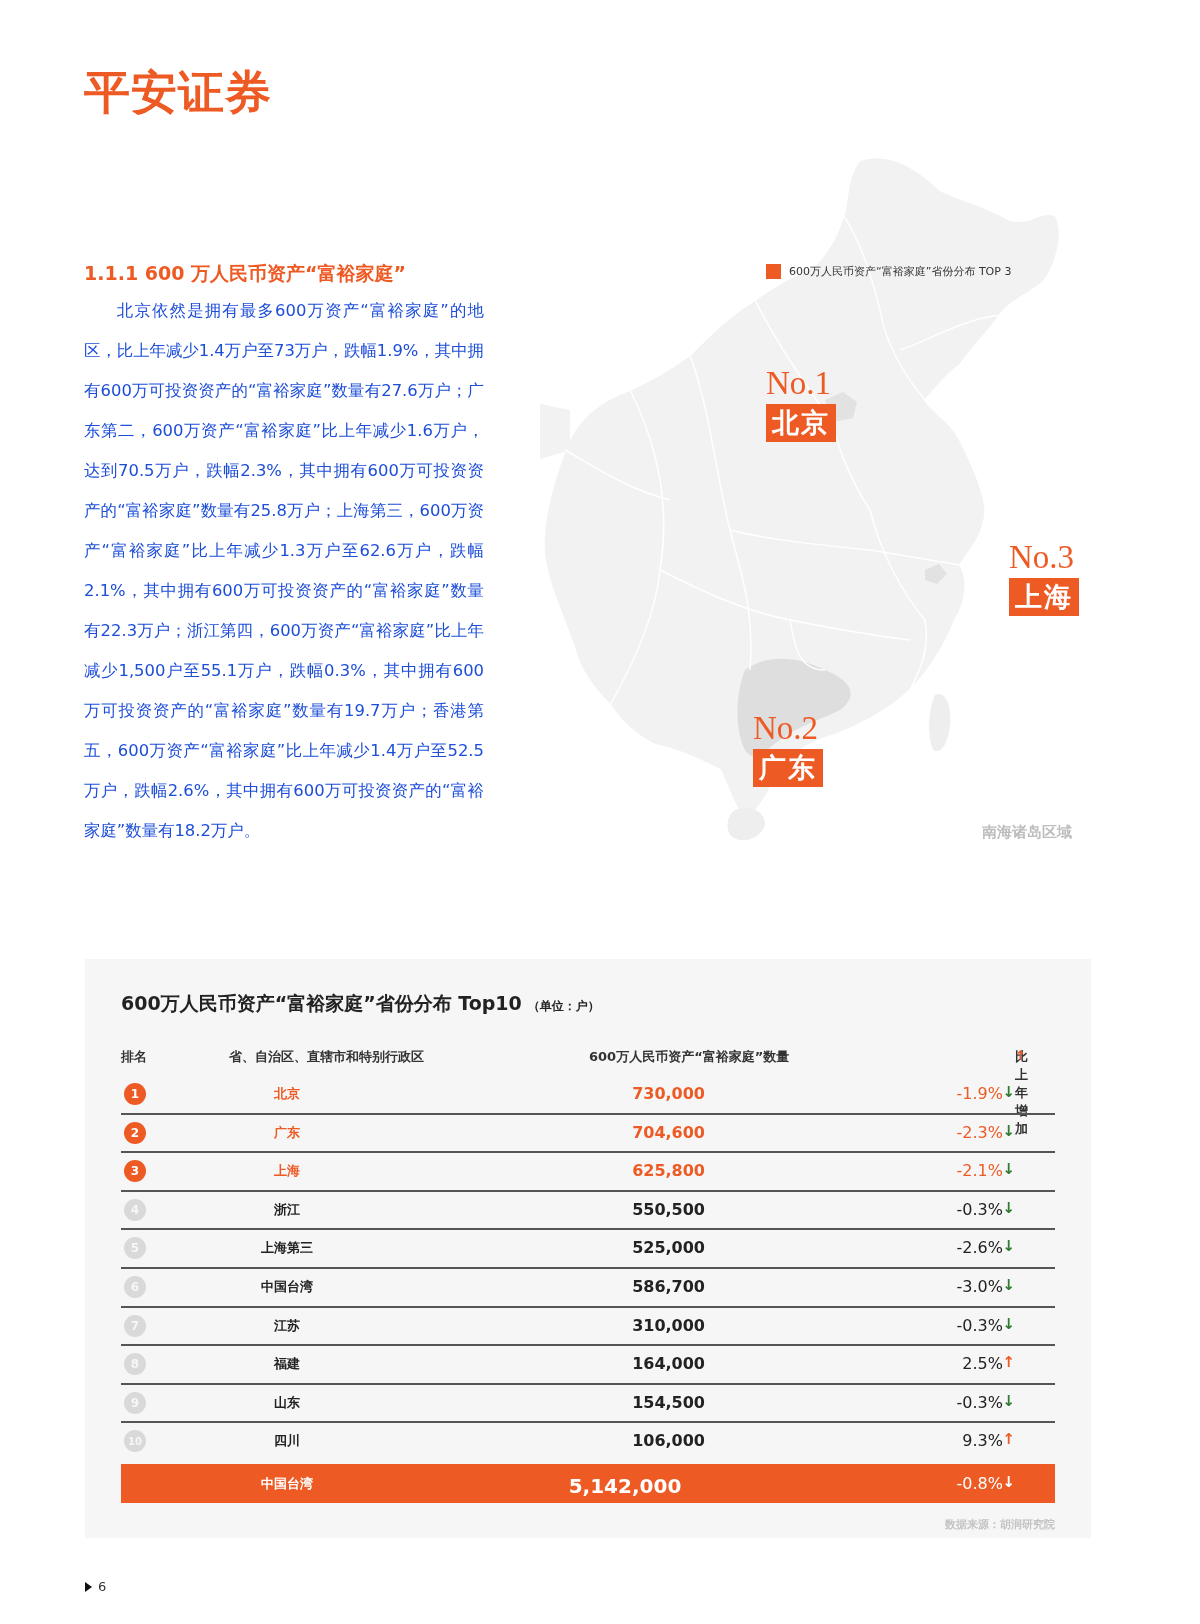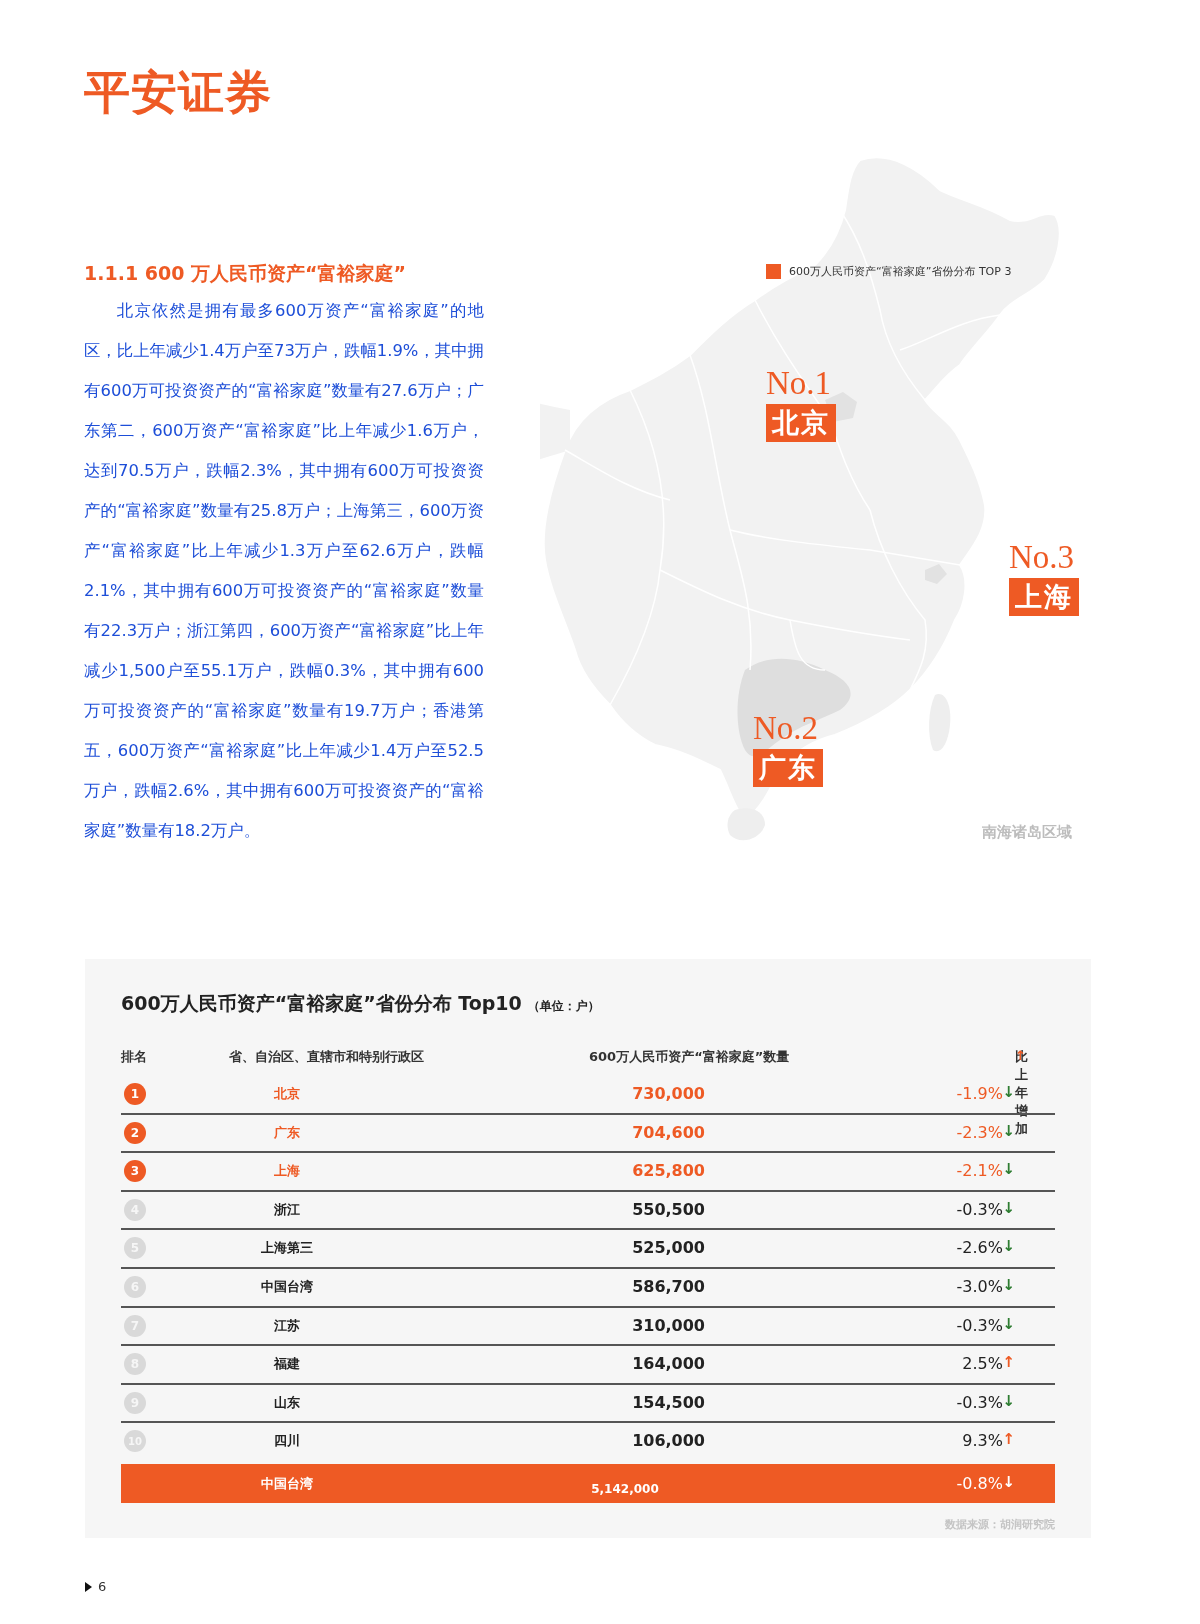--- a/index.html
+++ b/index.html
@@ -43,21 +43,21 @@
   .row .num.top { background: #ee5a24; }
   .row .num.rest { background: #d9d9d9; color: #f6f6f6; }
   .row .region { position: absolute; left: 166px; width: 120px; margin-left: -60px; text-align: center; top: 9px; font-size: 13px; font-weight: bold; color: #222; }
   .row .value { position: absolute; left: 504px; width: 160px; margin-left: -80px; text-align: right; top: 8px; font-size: 16px; font-weight: bold; color: #222; }
   .row .change { position: absolute; right: 52px; top: 8px; font-size: 16px; color: #222; text-align: right; }
   .row .arr { position: absolute; right: 40px; top: 7px; font-size: 15px; }
   .row.hl .region, .row.hl .value, .row.hl .change { color: #ee5a24; }
 
   .total { position: absolute; left: 36px; top: 505px; width: 934px; height: 39px; background: #ee5a24; color: #fff; font-weight: bold; }
   .total .region { position: absolute; left: 166px; width: 120px; margin-left: -60px; text-align: center; top: 11px; font-size: 13px; }
-  .total .value { position: absolute; left: 504px; width: 160px; margin-left: -80px; text-align: center; top: 18px; font-size: 12px; }
+  .total .value { position: absolute; left: 504px; width: 160px; margin-left: -80px; text-align: center; top: 10px; font-size: 20px; }
   .total .change { position: absolute; right: 52px; top: 10px; font-size: 16px; font-weight: normal; }
   .total .arr { position: absolute; right: 40px; top: 9px; font-size: 15px; }
 
   .source { position: absolute; right: 36px; top: 558px; font-size: 11px; color: #c4c4c4; font-weight: bold; }
 
   .page-num { position: absolute; left: 85px; top: 1579px; font-size: 13px; color: #333; display: flex; align-items: center; gap: 6px; }
   .page-num .tri { width: 0; height: 0; border-top: 5px solid transparent; border-bottom: 5px solid transparent; border-left: 7px solid #111; }
 </style>
 </head>
 <body>

